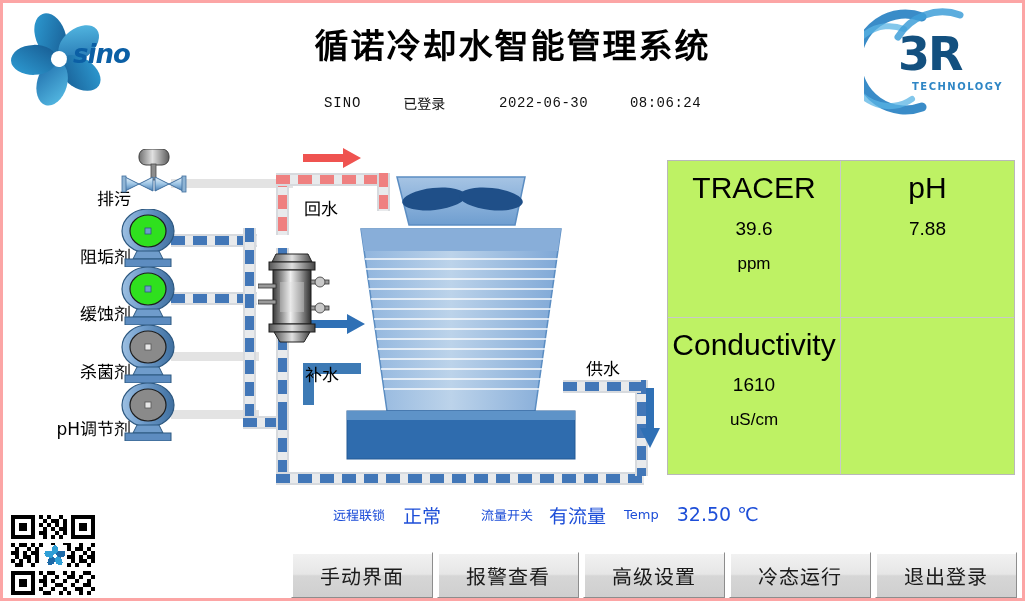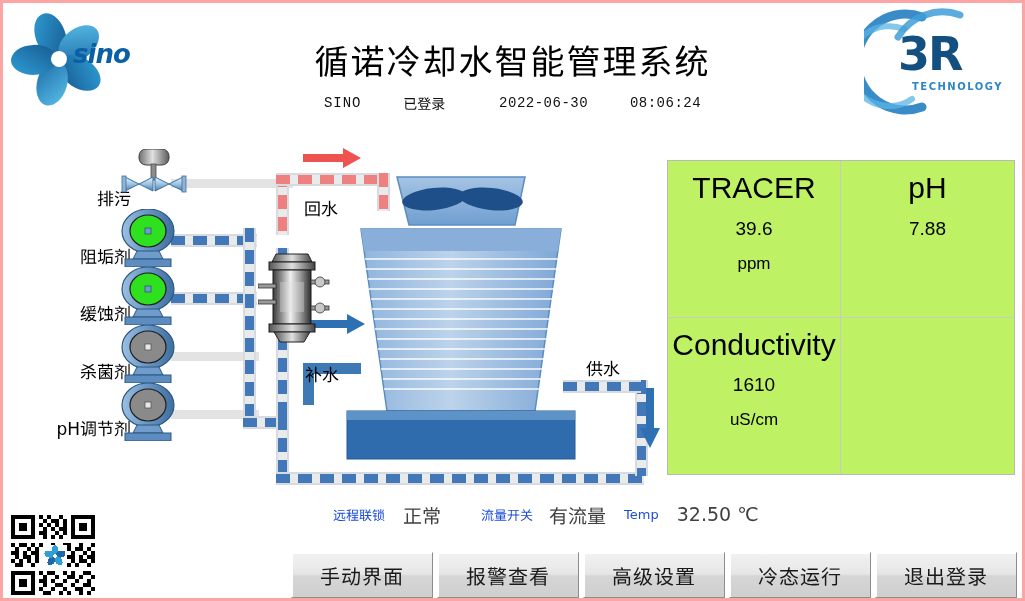--- a/index.html
+++ b/index.html
@@ -15,22 +15,22 @@
     position:absolute;left:0;top:0;width:1025px;height:601px;
     box-sizing:border-box;
     border:3px solid #fca5a5;
     background:#ffffff;
     overflow:hidden;
   }
 
   
   #header{position:absolute;left:0;top:0;width:1019px;height:128px;}
   #title{
-    position:absolute;left:0;top:32px;width:1019px;text-align:center;
-    font-size:34px;color:#000;letter-spacing:2px;font-weight:400;
+    position:absolute;left:0;top:16px;width:1019px;text-align:center;
+    font-size:34px;color:#000;letter-spacing:2px;font-weight:700;
     font-family:"DejaVu Sans","Liberation Sans",sans-serif;
   }
   #statusline{
     position:absolute;left:0;top:90px;width:1019px;text-align:center;
     font-size:14px;color:#111;
   }
   #statusline span{display:inline-block;vertical-align:middle;}
   .sl-user{font-family:"Liberation Mono","DejaVu Sans Mono",monospace;letter-spacing:1px;}
   .sl-gap{width:46px;}
   .sl-gap-sm{width:34px;}
@@ -116,21 +116,21 @@
   .m-name{font-size:30px;color:#000;line-height:1.15;margin-bottom:12px;}
   .m-val{font-size:19px;color:#000;margin-bottom:14px;}
   .m-unit{font-size:17px;color:#000;}
 
   
   #statusrow{
     position:absolute;left:330px;top:494px;width:690px;height:34px;
     display:flex;align-items:center;white-space:nowrap;
   }
   #statusrow .s-lbl{font-size:13px;color:#1d4ed8;font-family:"DejaVu Sans","Liberation Sans",sans-serif;}
-  #statusrow .s-val{font-size:19px;color:#404040;font-family:"DejaVu Sans","Liberation Sans",sans-serif;}
+  #statusrow .s-val{font-size:19px;color:#1d4ed8;font-family:"DejaVu Sans","Liberation Sans",sans-serif;}
   #statusrow .sp{display:inline-block;}
 
   
   #buttonbar{
     position:absolute;left:288px;top:549px;width:726px;height:46px;
     display:flex;
   }
   .btn{
     flex:1;margin-right:4px;
     background:linear-gradient(to bottom,#f2f2f2 0%,#e6e6e6 48%,#d6d6d6 52%,#cfcfcf 100%);

